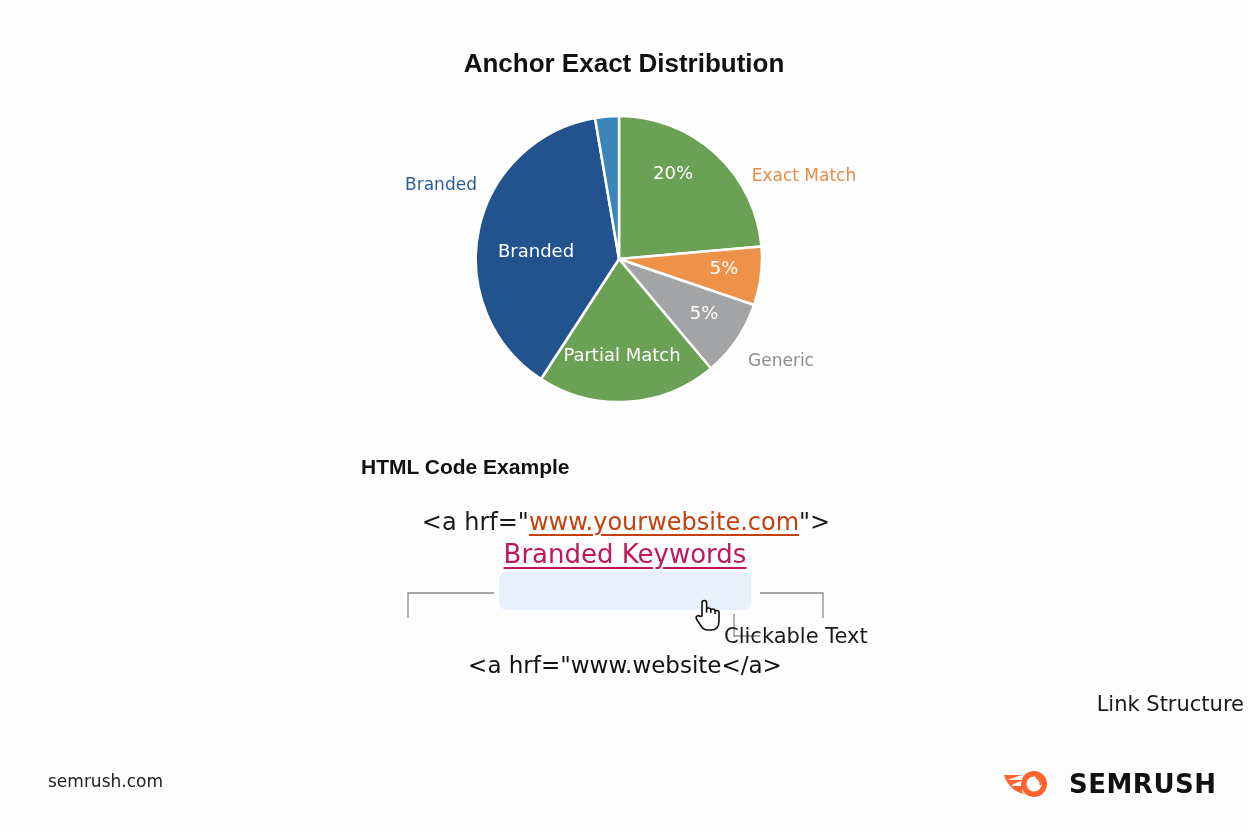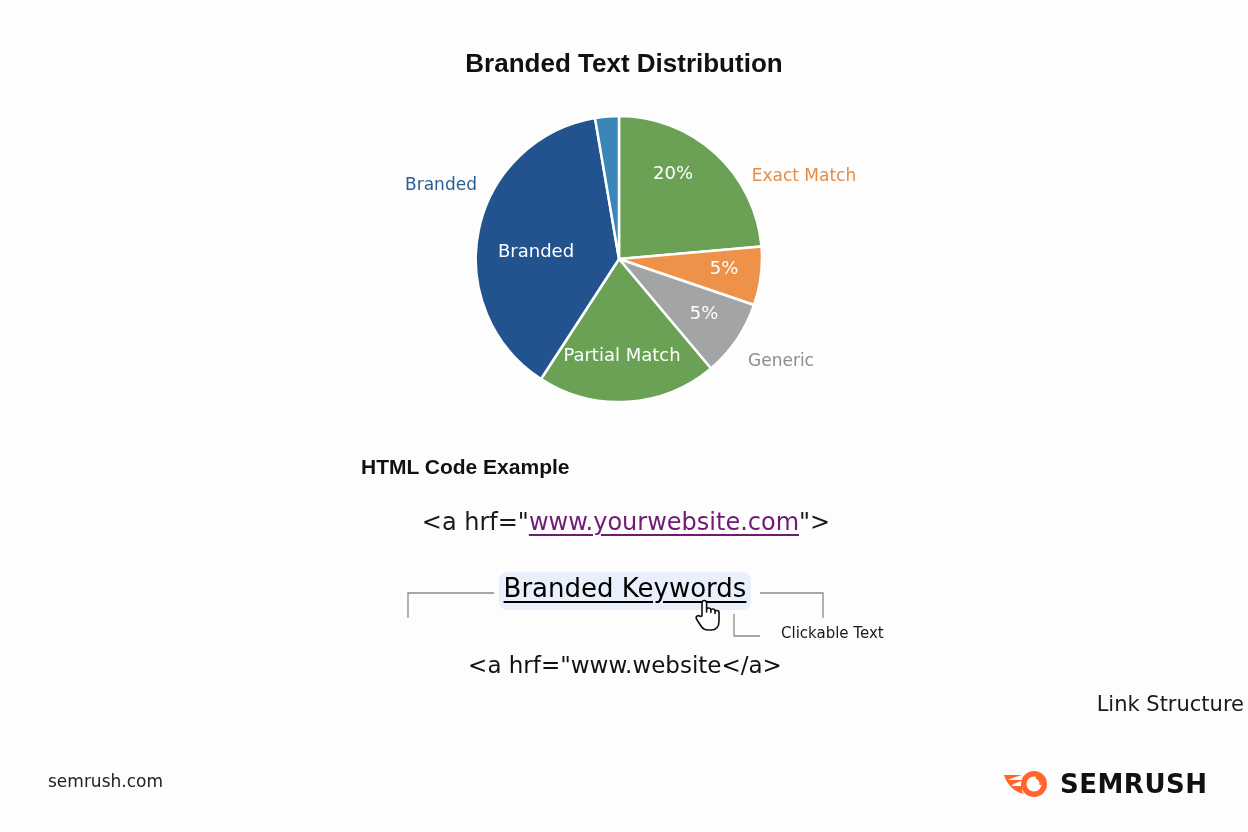--- a/index.html
+++ b/index.html
@@ -4,34 +4,34 @@
 <style>
   html,body{margin:0;padding:0;}
   body{width:1248px;height:832px;background:#fdfdfd;position:relative;overflow:hidden;font-family:"Liberation Sans",sans-serif;color:#1a1a1a;}
   .abs{position:absolute;}
   .title{left:0;width:1248px;top:48px;text-align:center;font-size:26px;font-weight:bold;color:#111;}
   #pie{left:0;top:0;}
   .slice-label{font-family:"DejaVu Sans",sans-serif;font-size:18px;fill:#fff;}
   .ext-label{font-family:"DejaVu Sans",sans-serif;font-size:17px;}
   .section-title{left:361px;top:455px;font-size:21px;font-weight:bold;color:#111;}
   .code1{left:0;width:1252px;top:508px;text-align:center;font-family:"DejaVu Sans",sans-serif;font-size:24px;color:#1a1a1a;}
-  .code1 .link{color:#701a75;text-decoration:underline;text-underline-offset:4px;}
+  .code1 .link{color:#c2410c;text-decoration:underline;text-underline-offset:4px;}
   .kw-box{left:499px;top:572px;width:252px;height:38px;background:#e9f0fb;border-radius:8px;}
-  .kw{left:499px;width:252px;top:573px;text-align:center;font-family:"DejaVu Sans",sans-serif;font-size:26px;color:#000000;text-decoration:underline;text-underline-offset:4px;}
-  .clickable{left:781px;top:624px;font-family:"DejaVu Sans",sans-serif;font-size:15px;color:#1a1a1a;}
+  .kw{left:499px;width:252px;top:539px;text-align:center;font-family:"DejaVu Sans",sans-serif;font-size:26px;color:#be185d;text-decoration:underline;text-underline-offset:4px;}
+  .clickable{left:724px;top:624px;font-family:"DejaVu Sans",sans-serif;font-size:21px;color:#1a1a1a;}
   .code2{left:0;width:1250px;top:652px;text-align:center;font-family:"DejaVu Sans",sans-serif;font-size:23px;color:#111;}
   .structure{left:0;width:1244px;top:692px;text-align:right;font-family:"DejaVu Sans",sans-serif;font-size:21px;color:#1a1a1a;}
   .site{left:48px;top:771px;font-family:"DejaVu Sans",sans-serif;font-size:17px;color:#222;}
-  .brand{left:1002px;top:768px;display:flex;align-items:center;gap:10px;}
+  .brand{left:1002px;top:768px;display:flex;align-items:center;gap:19px;}
   .brand-name{font-family:"DejaVu Sans",sans-serif;font-weight:bold;font-size:26px;letter-spacing:0.5px;color:#111;}
 </style>
 </head>
 <body>
 
-<div class="abs title">Branded Text Distribution</div>
+<div class="abs title">Anchor Exact Distribution</div>
 
 <svg id="pie" class="abs" width="1248" height="440">
   <g stroke="#ffffff" stroke-width="2.5" stroke-linejoin="round">
 
     <path d="M619,259 L619,116 A143,143 0 0 1 761.5,246.5 Z" fill="#6aa154"></path>
     <path d="M619,259 L761.5,246.5 A143,143 0 0 1 754,305 Z" fill="#ee924a"></path>
     <path d="M619,259 L754,305 A143,143 0 0 1 711,368.5 Z" fill="#a3a4a6"></path>
     <path d="M619,259 L711,368.5 A143,143 0 0 1 541,379 Z" fill="#6aa154"></path>
     <path d="M619,259 L541,379 A143,143 0 0 1 595,118 Z" fill="#22538f"></path>
     <path d="M619,259 L595,118 A143,143 0 0 1 619,116 Z" fill="#3b86b8"></path>

